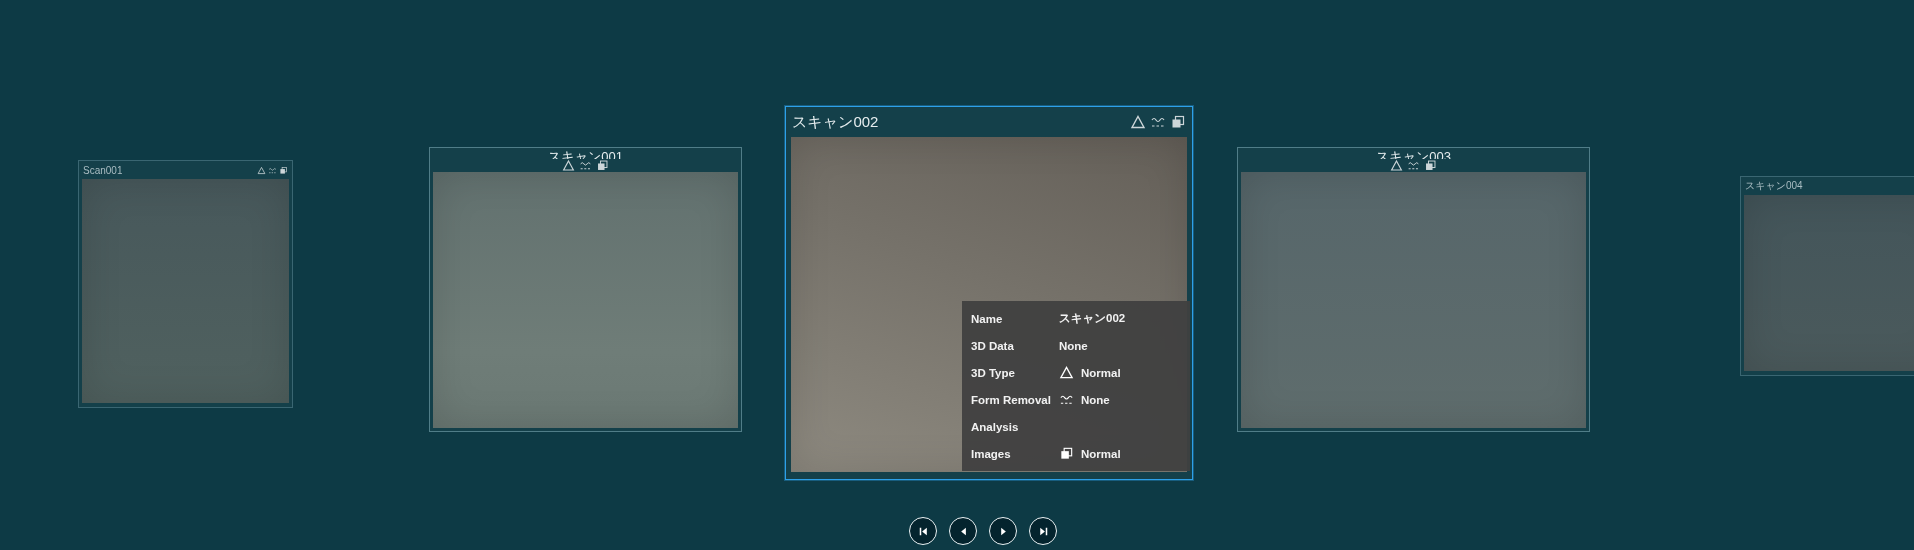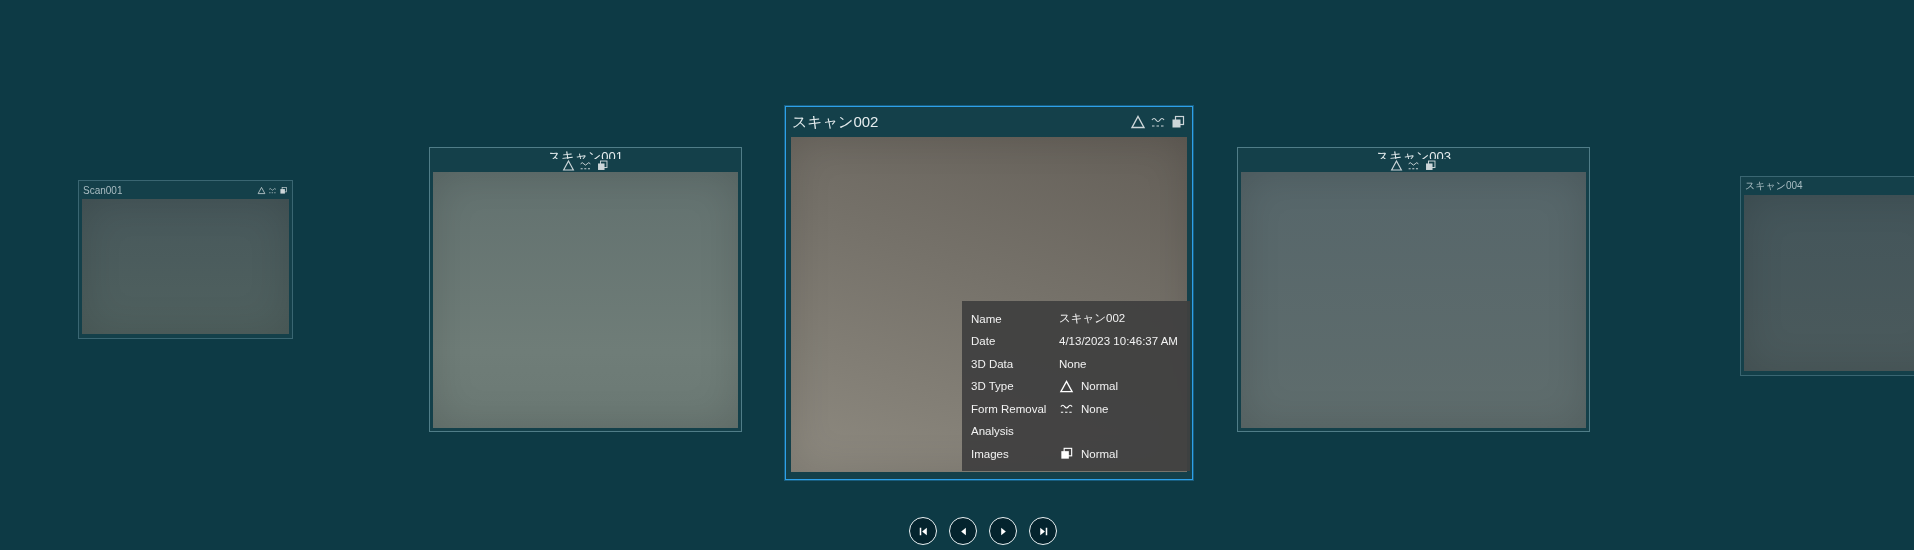--- a/index.html
+++ b/index.html
@@ -61,20 +61,21 @@
     position:absolute;
     left:962px;top:301px;
     width:228px;height:170px;
     box-sizing:border-box;
     padding:7px 9px;
     background:rgba(64,64,64,0.94);
     color:#f2f2f2;
     font-size:11.5px;
     display:flex;flex-direction:column;justify-content:space-between;
     z-index:5;
+    font-weight:bold;
   }
   .trow{display:flex;align-items:center;height:21px;}
   .tlabel{width:88px;flex:none;white-space:nowrap;}
   .tvalue{display:flex;align-items:center;gap:7px;white-space:nowrap;}
   .tvalue .ic{width:15px;height:15px;color:#ffffff;}
 
   
   .nav{
     position:absolute;
     left:983px;top:517px;
@@ -91,21 +92,21 @@
     display:flex;align-items:center;justify-content:center;
     padding:0;cursor:pointer;
   }
   .navbtn svg{width:15px;height:15px;display:block;}
 </style>
 </head>
 <body>
 
 <div class="stage">
 
-  <div class="card small" style="left:78px;top:180px;width:215px;height:159px">
+  <div class="card small" style="left:78px;top:160px;width:215px;height:248px">
     <div class="card-header">
       <span class="card-title">Scan001</span>
       <span class="card-icons">
         <svg class="ic" viewBox="0 0 16 16">
             <path d="M8 2.5 14 13.5 2 13.5 Z" fill="none" stroke="currentColor" stroke-width="1.4"></path>
           </svg>
         <svg class="ic" viewBox="0 0 16 16">
             <path d="M2 6 Q4 3 6 6 T10 6 T14 6" fill="none" stroke="currentColor" stroke-width="1.2"></path>
             <path d="M2 12 H14" fill="none" stroke="currentColor" stroke-width="1.2" stroke-dasharray="2.5 2"></path>
           </svg>
@@ -199,26 +200,20 @@
   </div>
 
   <div class="tooltip">
     <div class="trow">
       <span class="tlabel">Name</span>
       <span class="tvalue">
           <span>スキャン002</span>
         </span>
     </div>
     <div class="trow">
-      <span class="tlabel">Date</span>
-      <span class="tvalue">
-          <span>4/13/2023 10:46:37 AM</span>
-        </span>
-    </div>
-    <div class="trow">
       <span class="tlabel">3D Data</span>
       <span class="tvalue">
           <span>None</span>
         </span>
     </div>
     <div class="trow">
       <span class="tlabel">3D Type</span>
       <span class="tvalue">
         <svg class="ic" viewBox="0 0 16 16">
             <path d="M8 2.5 14 13.5 2 13.5 Z" fill="none" stroke="currentColor" stroke-width="1.4"></path>

